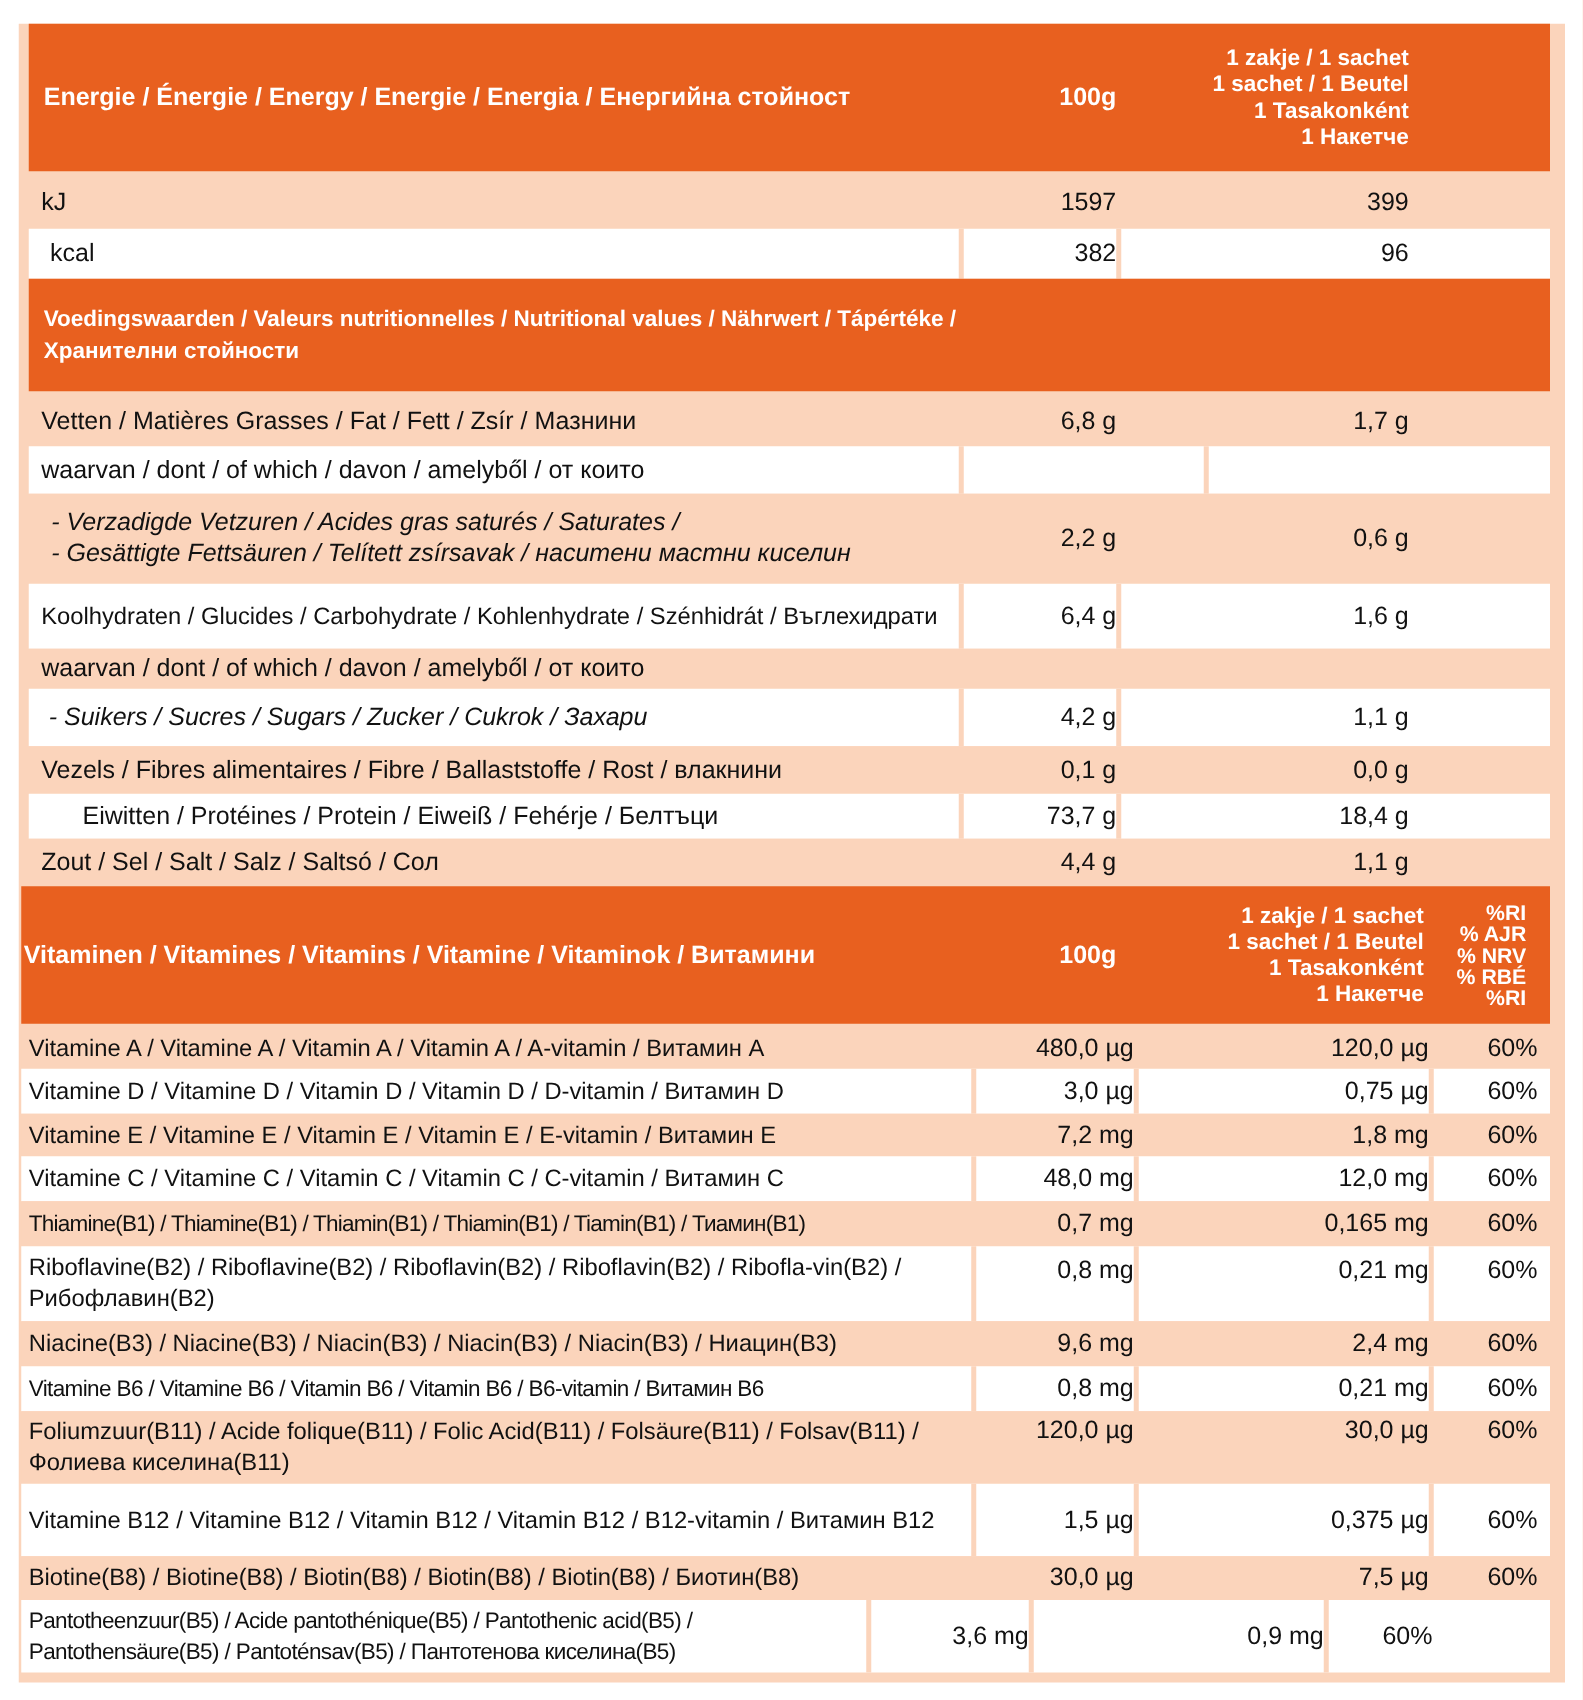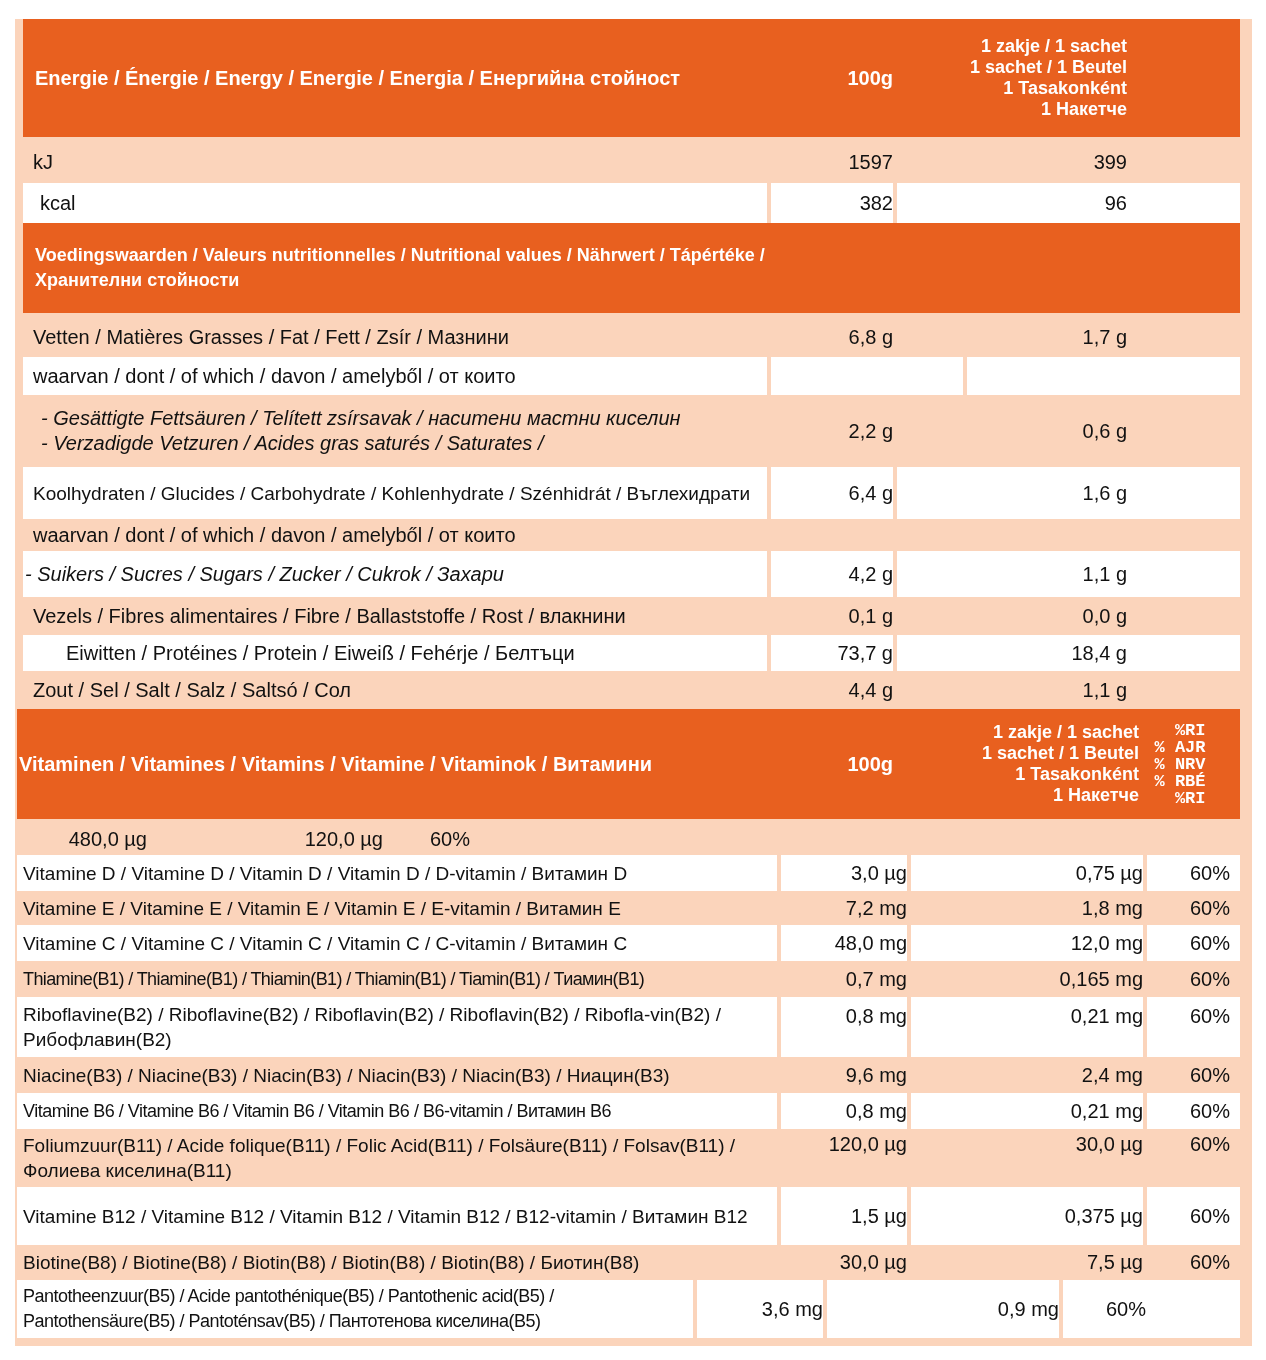--- a/index.html
+++ b/index.html
@@ -67,38 +67,38 @@
     <div class="cell c-num c-b" style="width:126px;">6,8 g</div>
     <div class="cell c-num c-c" style="width:234px;">1,7 g</div>
   </div>
   <div class="row white" style="height:38px;">
     <div class="cell c-label" style="width:744px;">waarvan / dont / of which / davon / amelyből / от които</div>
     <div class="cell c-num c-b" style="width:196px;"></div>
     <div class="cell c-num c-c" style="width:277px;"></div>
   </div>
   <div class="row peach" style="height:72px;">
     <div class="cell c-label italic" style="width:744px;flex-direction:column;align-items:flex-start;justify-content:center;padding-left:18px;">
+      <span>- Verzadigde Vetzuren / Acides gras saturés / Saturates /</span>
       <span>- Gesättigte Fettsäuren / Telített zsírsavak / наситени мастни киселин</span>
-      <span>- Verzadigde Vetzuren / Acides gras saturés / Saturates /</span>
     </div>
     <div class="cell c-num" style="width:126px;">2,2 g</div>
     <div class="cell c-num" style="width:234px;">0,6 g</div>
   </div>
   <div class="row white" style="height:52px;">
     <div class="cell c-label" style="width:744px;font-size:19px;">Koolhydraten / Glucides / Carbohydrate / Kohlenhydrate / Szénhidrát / Въглехидрати</div>
     <div class="cell c-num c-b" style="width:126px;">6,4 g</div>
     <div class="cell c-num c-c" style="width:234px;">1,6 g</div>
   </div>
   <div class="row peach" style="height:32px;">
     <div class="cell c-label" style="width:744px;">waarvan / dont  / of which / davon / amelyből / от които</div>
     <div class="cell c-num" style="width:126px;"></div>
     <div class="cell c-num" style="width:234px;"></div>
   </div>
   <div class="row white" style="height:46px;">
-    <div class="cell c-label italic" style="width:744px;padding-left:2px;">- Suikers / Sucres / Sugars / Zucker / Cukrok / Захари</div>
+    <div class="cell c-label italic" style="width:744px;padding-left:16px;">- Suikers / Sucres / Sugars / Zucker / Cukrok / Захари</div>
     <div class="cell c-num c-b" style="width:126px;">4,2 g</div>
     <div class="cell c-num c-c" style="width:234px;">1,1 g</div>
   </div>
   <div class="row peach" style="height:38px;">
     <div class="cell c-label" style="width:744px;">Vezels / Fibres alimentaires / Fibre / Ballaststoffe / Rost / влакнини</div>
     <div class="cell c-num" style="width:126px;">0,1 g</div>
     <div class="cell c-num" style="width:234px;">0,0 g</div>
   </div>
   <div class="row white" style="height:36px;">
     <div class="cell c-label" style="width:744px;padding-left:43px;">Eiwitten / Protéines / Protein / Eiweiß / Fehérje / Белтъци</div>
@@ -115,34 +115,35 @@
     <div class="cell hdr-label" style="width:750px;padding-left:2px;">Vitaminen / Vitamines / Vitamins / Vitamine / Vitaminok / Витамини</div>
     <div class="cell c-num" style="width:126px;">100g</div>
     <div class="cell" style="width:246px;justify-content:flex-end;">
       <div class="stack hdr-small">
         <span>1 zakje / 1 sachet</span>
         <span>1 sachet / 1 Beutel</span>
         <span>1 Tasakonként</span>
         <span>1 Накетче</span>
       </div>
     </div>
-    <div class="cell" style="width:92px;justify-content:center;padding-right:10px;font-family:Liberation Mono, monospace;">
+    <div class="cell" style="width:92px;justify-content:flex-end;padding-right:10px;">
       <div class="stack" style="font-size:17px;line-height:17px;">
         <span>%RI</span>
         <span>% AJR</span>
         <span>% NRV</span>
         <span>% RBÉ</span>
         <span>%RI</span>
       </div>
     </div>
   </div>
   <div class="gap peach"></div>
 
   <div id="vit-rows" style="margin-left:-6px;width:calc(100% + 6px);">
     <div class="row peach" style="height:32px;">
+      <div class="cell c-label" style="width:760px;padding-left:6px;font-size:19px;">Vitamine A / Vitamine A / Vitamin A / Vitamin A / A-vitamin / Витамин A</div>
       <div class="cell c-num" style="width:130px;">480,0  µg</div>
       <div class="cell c-num" style="width:236px;">120,0 µg</div>
       <div class="cell c-num" style="width:97px;padding-right:10px;">60%</div>
     </div>
     <div class="row white" style="height:36px;">
       <div class="cell c-label" style="width:760px;padding-left:6px;font-size:19px;">Vitamine D /  Vitamine D / Vitamin D / Vitamin D / D-vitamin / Витамин D</div>
       <div class="cell c-num c-b" style="width:130px;">3,0 µg</div>
       <div class="cell c-num c-c" style="width:236px;">0,75 µg</div>
       <div class="cell c-num c-d" style="width:97px;padding-right:10px;">60%</div>
     </div>

